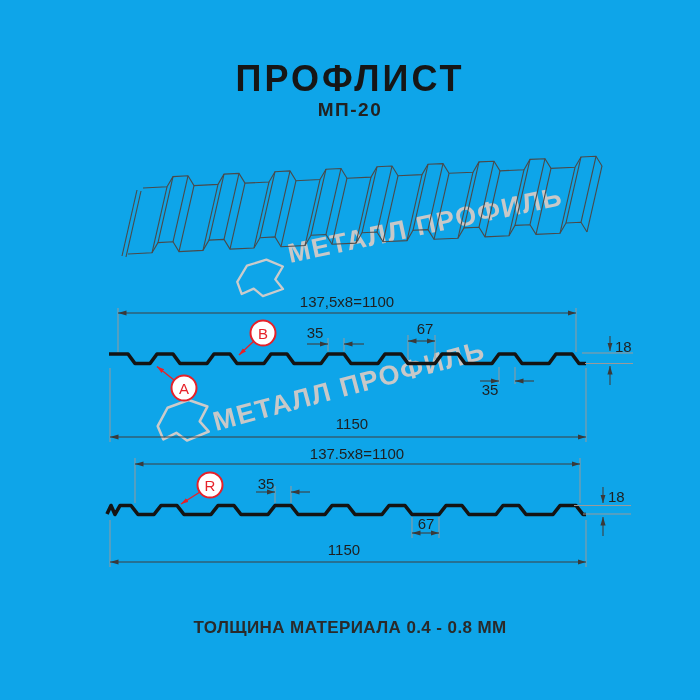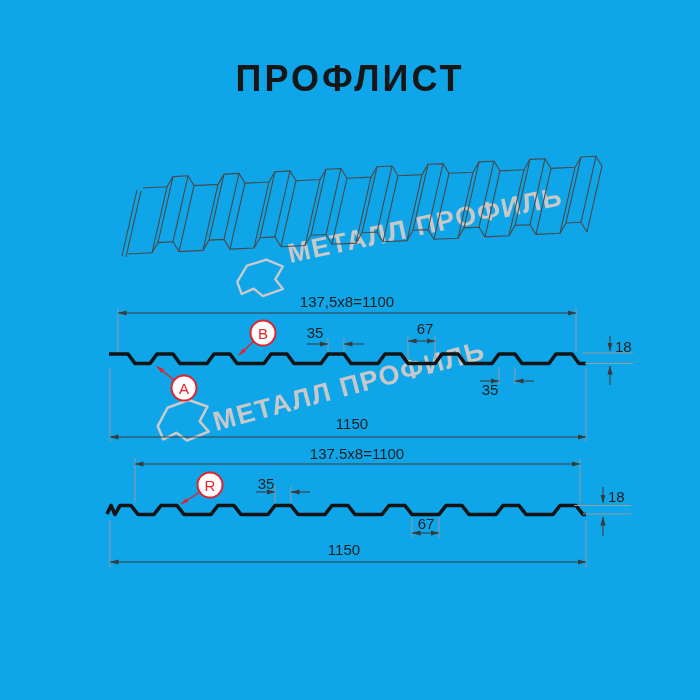--- a/index.html
+++ b/index.html
@@ -24,20 +24,21 @@
   .redcirc{stroke:#e62129;stroke-width:2;fill:#ffffff;}
   .redtxt{font-family:"Liberation Sans",sans-serif;font-size:15px;fill:#e62129;
           text-anchor:middle;}
 </style>
 </head>
 <body>
 
 <div class="page">
 
   <div class="title">ПРОФЛИСТ</div>
+  <div class="subtitle">МП-20</div>
 
   <svg id="dwg" width="700" height="700" viewBox="0 0 700 700">
     <defs>
       <marker id="arrD" markerWidth="10" markerHeight="8" refX="8.5" refY="3" orient="auto-start-reverse" markerUnits="userSpaceOnUse">
         <path d="M0 0.4 L8.5 3 L0 5.6 Z" fill="#3a3a3a"></path>
       </marker>
       <marker id="arrR" markerWidth="9" markerHeight="7" refX="7.5" refY="2.6" orient="auto-start-reverse" markerUnits="userSpaceOnUse">
         <path d="M0 0.3 L7.5 2.6 L0 4.9 Z" fill="#e62129"></path>
       </marker>
     </defs>
@@ -173,13 +174,14 @@
       <line class="ext" x1="586" y1="520" x2="586" y2="567"></line>
       <line class="dim" x1="110" y1="562" x2="586" y2="562" marker-start="url(#arrD)" marker-end="url(#arrD)"></line>
       <text class="dimtxt" x="344" y="555" text-anchor="middle">1150</text>
 
       <line class="redln" x1="200" y1="492" x2="181" y2="504" marker-end="url(#arrR)"></line>
       <circle class="redcirc" cx="210" cy="485" r="12.5"></circle>
       <text class="redtxt" x="210" y="490.5">R</text>
     </g>
   </svg>
 
+  <div class="footer">ТОЛЩИНА МАТЕРИАЛА 0.4 - 0.8 ММ</div>
 </div>
 
 </body></html>

